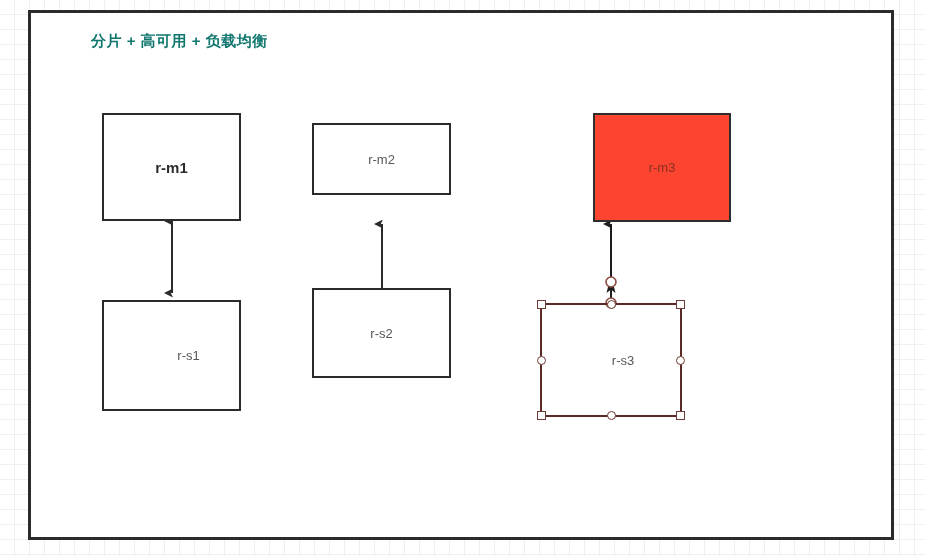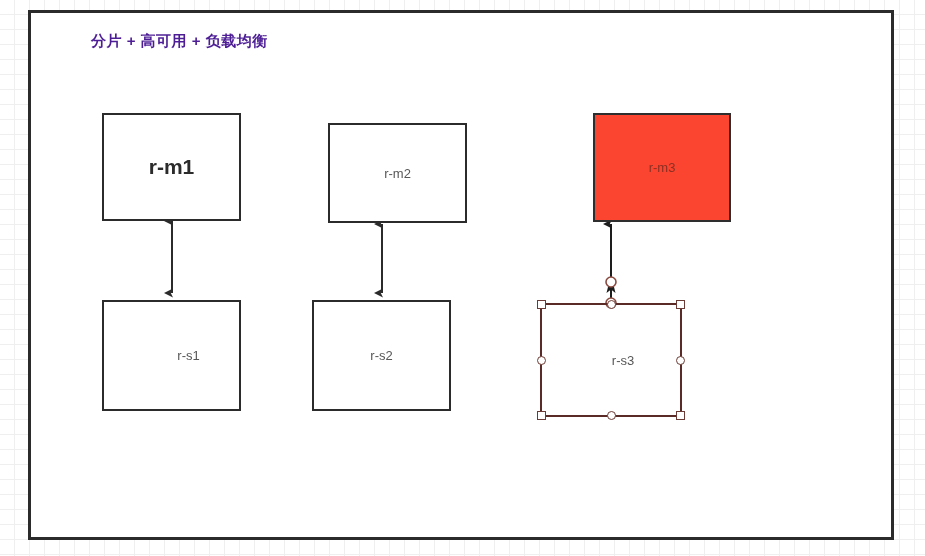--- a/index.html
+++ b/index.html
@@ -33,59 +33,59 @@
     box-sizing: border-box;
   }
 
   
   .diagram-title {
     position: absolute;
     left: 88px;
     top: 29px;
     font-size: 15px;
     font-weight: bold;
-    color: #4c1d95;
+    color: #0f766e;
     letter-spacing: 0.5px;
     white-space: nowrap;
   }
 
   
   .node {
     position: absolute;
     box-sizing: border-box;
     border: 2px solid #2b2b2b;
     background: #ffffff;
     display: flex;
     align-items: center;
     justify-content: center;
   }
   .node .node-label {
     font-size: 13px;
     color: #575757;
     white-space: nowrap;
   }
   .node.emphasis .node-label {
-    font-size: 21px;
+    font-size: 15px;
     font-weight: bold;
     color: #2b2b2b;
   }
   .node.highlight {
     background: #fb4530;
     border-color: #2e2e2e;
   }
   .node.highlight .node-label {
     color: #8a3024;
   }
 
   
   #node-rm1 { left: 71px;  top: 100px; width: 139px; height: 108px; }
-  #node-rm2 { left: 297px; top: 110px; width: 139px; height: 100px; }
+  #node-rm2 { left: 281px; top: 110px; width: 139px; height: 72px; }
   #node-rm3 { left: 514px; top: 100px; width: 138px; height: 109px; margin-left: 48px; }
   #node-rs1 { left: 71px;  top: 287px; width: 139px; height: 111px; padding-left: 34px; }
-  #node-rs2 { left: 281px; top: 287px; width: 139px; height: 111px; align-items: center; }
+  #node-rs2 { left: 281px; top: 275px; width: 139px; height: 90px; align-items: center; }
 
   
   #node-rs3 {
     position: absolute;
     left: 509px;
     top: 290px;
     width: 142px;
     height: 114px;
     box-sizing: border-box;
     border: 2px solid #5a2a26;

